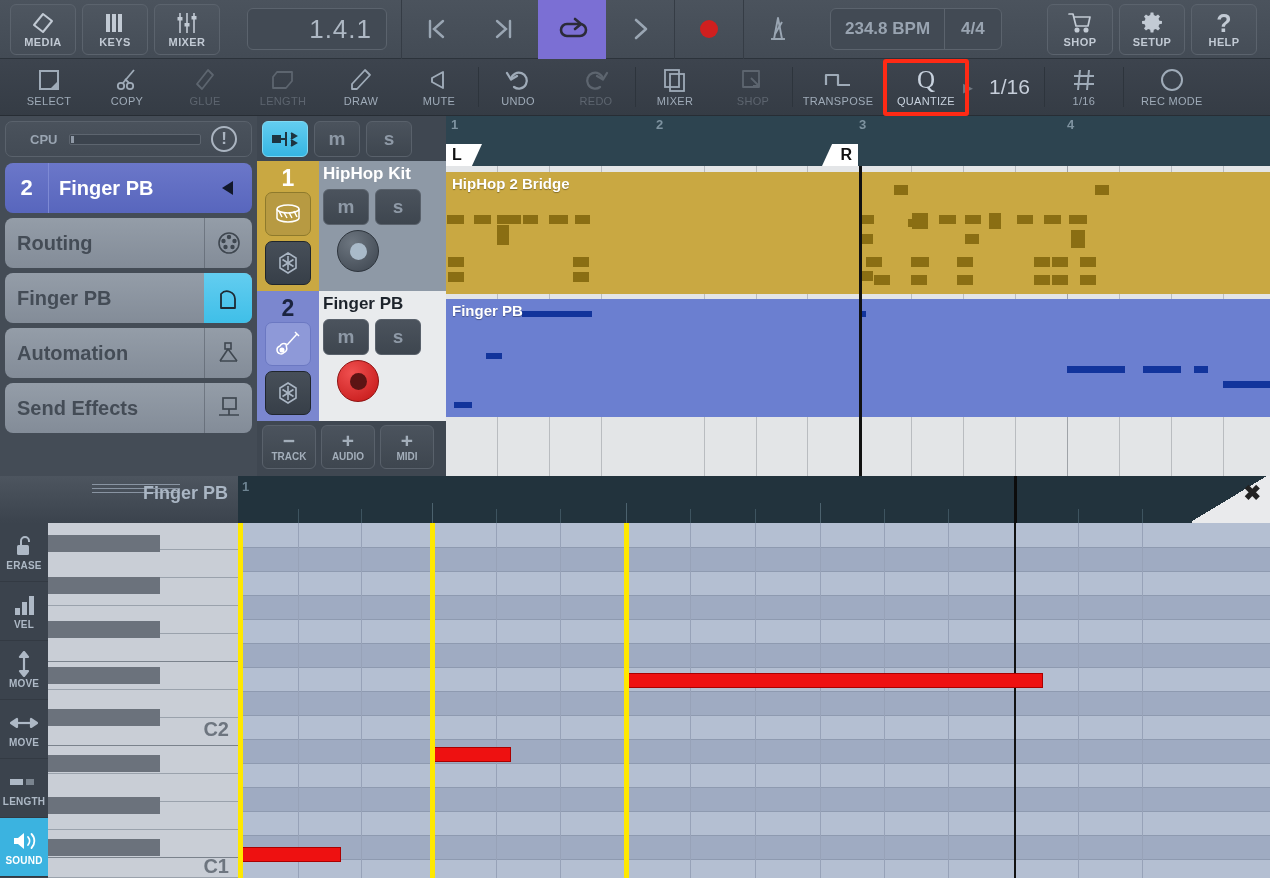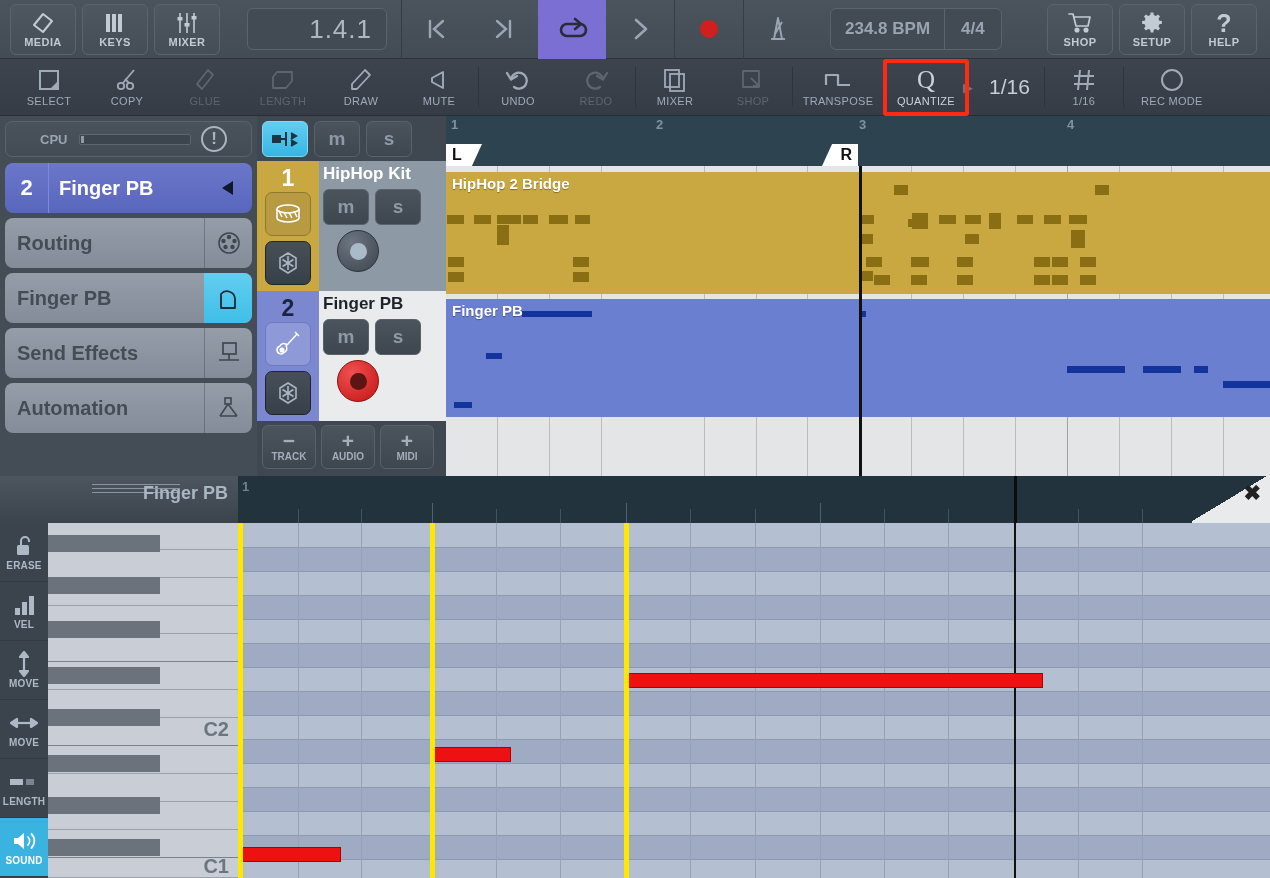--- a/index.html
+++ b/index.html
@@ -89,21 +89,21 @@
 
   
   .sidebar {
     position: absolute; left: 0; top: 116px; width: 257px; height: 368px;
     background: #444c56; padding: 5px 5px 0 5px;
   }
   .cpu-row {
     height: 36px; margin-bottom: 6px;
     background: linear-gradient(#4a525c, #434b55);
     border: 1px solid #5a626c; border-radius: 7px;
-    display: flex; align-items: center; padding: 0 20px;
+    display: flex; align-items: center; padding: 0 10px;
   }
   .cpu-lbl { color: #9aa5b2; font-size: 13px; font-weight: bold; margin: 0 12px 0 14px; }
   .cpu-bar {
     flex: 1; height: 11px; background: #3c444e;
     border: 1px solid #5d656f; border-radius: 2px; position: relative;
   }
   .cpu-bar:after {
     content: ''; position: absolute; left: 1px; top: 1px; bottom: 1px;
     width: 3px; background: #8f99a6;
   }
@@ -598,38 +598,38 @@
       <span class="txt">Finger PB</span>
       <span class="act cyan">
         <svg width="24" height="26" viewBox="0 0 24 26" stroke="#1e2a33" stroke-width="1.8" fill="none" stroke-linejoin="round">
           <path d="M5 23 L5 9 a8 8 0 0 1 14 5 L19 23 Z"></path>
         </svg>
       </span>
     </div>
 
 
     <div class="side-item">
-      <span class="txt">Send Effects</span>
-      <span class="act">
-        <svg width="26" height="26" viewBox="0 0 26 26" stroke="#3f4750" stroke-width="1.7" fill="none">
-          <rect x="7" y="3" width="13" height="11"></rect>
-            <line x1="13" y1="14" x2="13" y2="20"></line>
-            <line x1="3" y1="20" x2="23" y2="20"></line>
-        </svg>
-      </span>
-    </div>
-
-    <div class="side-item">
       <span class="txt">Automation</span>
       <span class="act">
         <svg width="26" height="26" viewBox="0 0 26 26" stroke="#3f4750" stroke-width="1.6" fill="none">
           <rect x="9" y="3" width="6" height="6"></rect>
             <line x1="12" y1="9" x2="4" y2="21"></line>
             <line x1="12" y1="9" x2="21" y2="21"></line>
           <line x1="4" y1="21" x2="21" y2="21"></line>
+        </svg>
+      </span>
+    </div>
+
+    <div class="side-item">
+      <span class="txt">Send Effects</span>
+      <span class="act">
+        <svg width="26" height="26" viewBox="0 0 26 26" stroke="#3f4750" stroke-width="1.7" fill="none">
+          <rect x="7" y="3" width="13" height="11"></rect>
+            <line x1="13" y1="14" x2="13" y2="20"></line>
+            <line x1="3" y1="20" x2="23" y2="20"></line>
         </svg>
       </span>
     </div>
   </div>
 
   <div class="trk-panel">
     <div class="trk-top">
       <div class="sq-btn cyan">
         <svg width="26" height="20" viewBox="0 0 26 20" stroke="#1e3440" stroke-width="2" fill="none">
           <rect x="1" y="7" width="7" height="6" fill="#1e3440"></rect>

